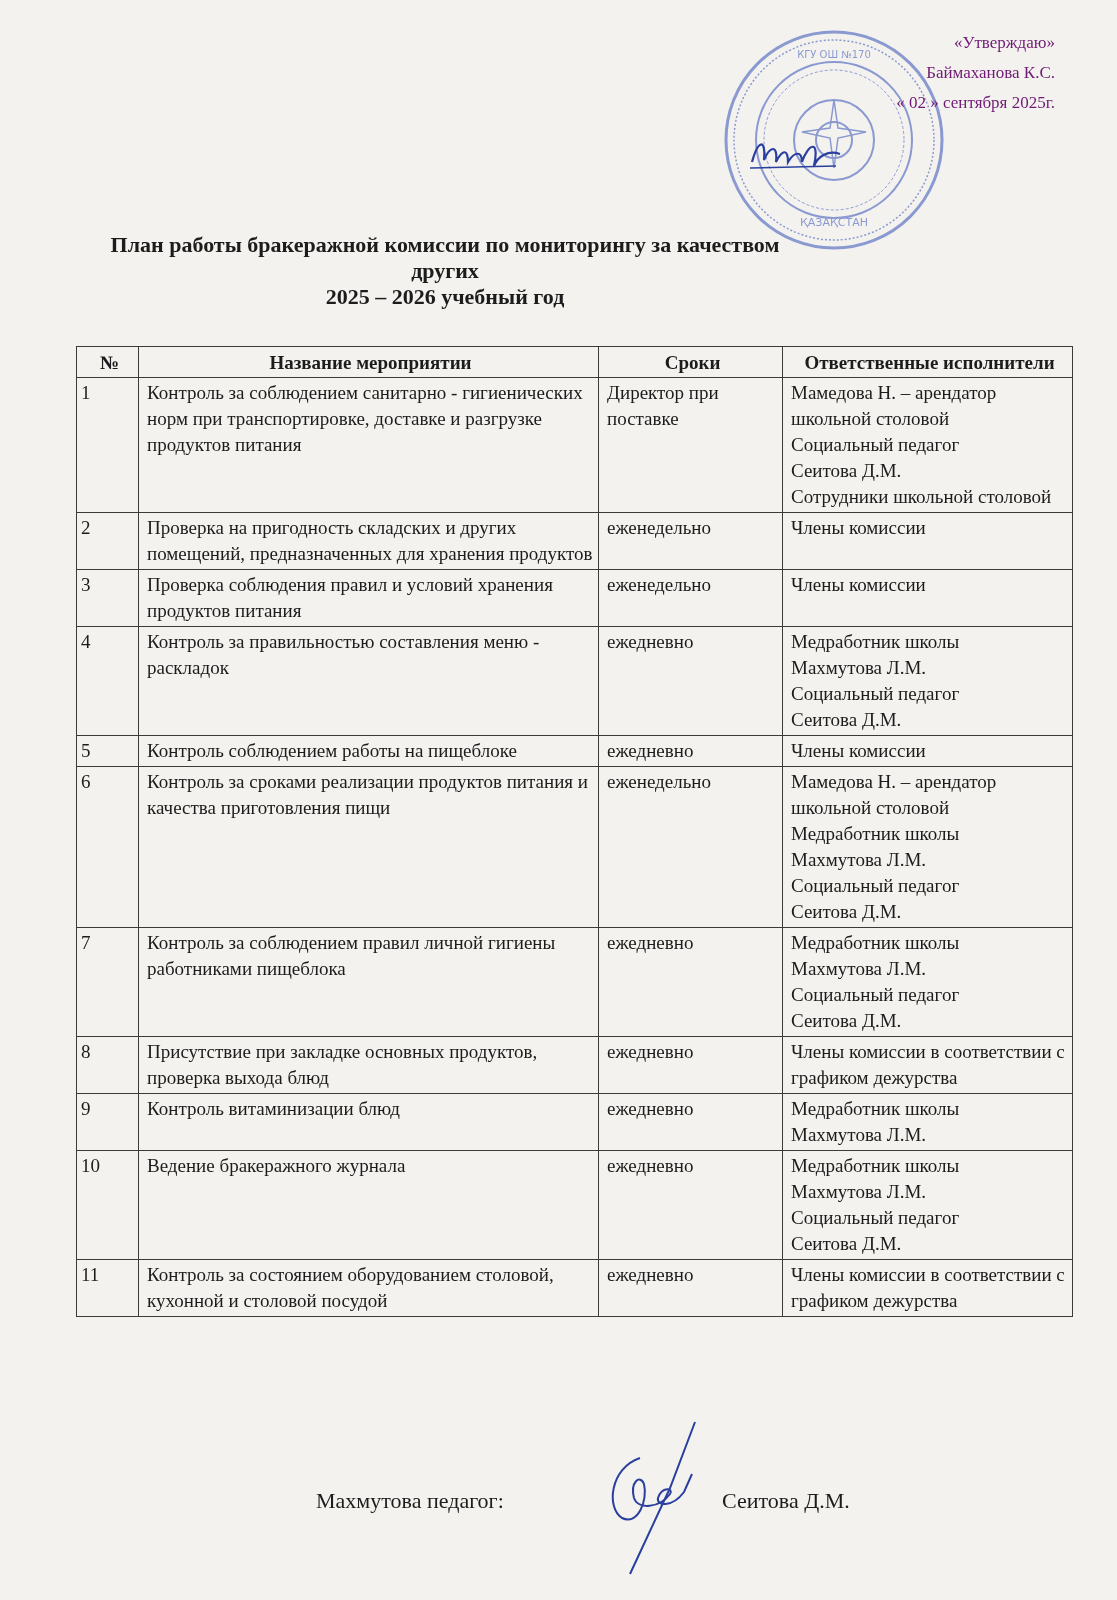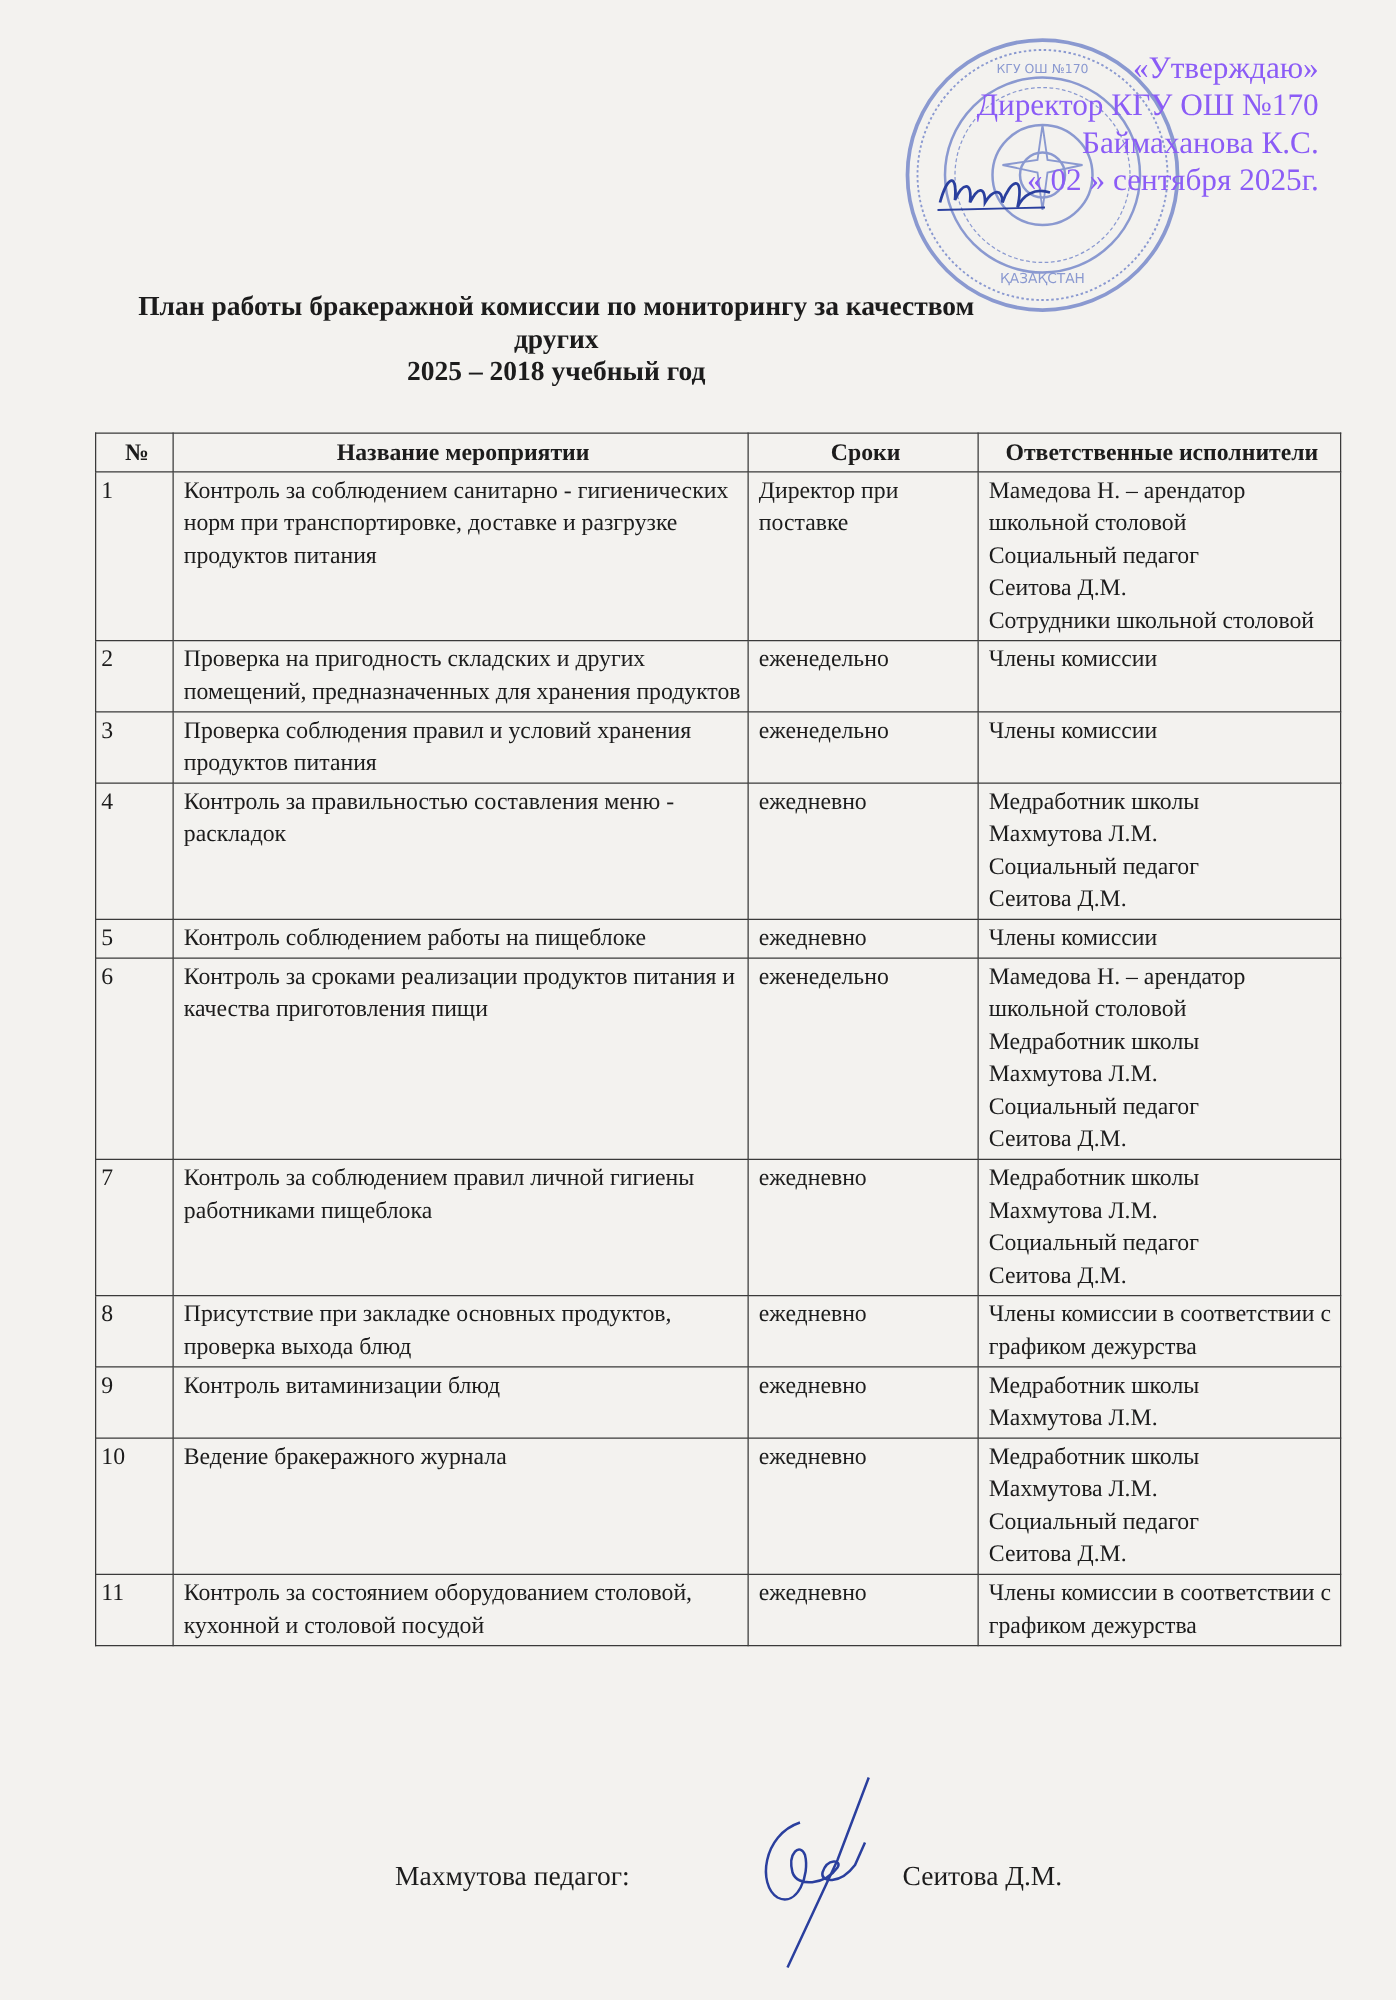--- a/index.html
+++ b/index.html
@@ -3,23 +3,23 @@
   <meta charset="utf-8">
   <style>
     html, body { margin: 0; padding: 0; }
     body {
       width: 1117px; height: 1600px; position: relative; overflow: hidden;
       background: #f3f2ef;
       font-family: "Liberation Serif", "DejaVu Serif", serif;
       color: #1c1c1c;
     }
     .approval {
-      position: absolute; right: 62px; top: 40px;
-      text-align: right; font-size: 25px; line-height: 30px;
-      color: #8b5cf6; z-index: 3;
+      position: absolute; right: 62px; top: 28px;
+      text-align: right; font-size: 17px; line-height: 30px;
+      color: #701a75; z-index: 3;
     }
     .approval div { white-space: nowrap; }
     .stamp {
       position: absolute; left: 722px; top: 28px; width: 224px; height: 224px;
       z-index: 2; opacity: 0.55;
     }
     .director-sign {
       position: absolute; left: 748px; top: 132px; width: 95px; height: 42px; z-index: 4;
     }
     .title {
@@ -63,29 +63,28 @@
   <text x="112" y="30" text-anchor="middle" font-size="10" fill="#3651b8" font-family="DejaVu Sans, sans-serif">КГУ ОШ №170</text>
 </svg>
 
 <svg class="director-sign" viewBox="0 0 95 42">
   <path d="M4 30 C10 8, 18 6, 16 28 C22 14, 30 12, 28 30 C34 18, 40 16, 40 30 C46 20, 54 18, 54 30 C60 12, 72 6, 66 34 C70 24, 80 18, 92 22" fill="none" stroke="#2a3f9e" stroke-width="2.2"></path>
   <path d="M2 36 L88 34" stroke="#2a3f9e" stroke-width="1.5"></path>
 </svg>
 
 <div class="approval">
   <div>«Утверждаю»</div>
-  <div>Директор КГУ ОШ №170</div>
   <div>Баймаханова К.С.</div>
   <div>« 02 » сентября 2025г.</div>
 </div>
 
 <div class="title">
   <div>План работы  бракеражной комиссии по мониторингу за качеством</div>
   <div>других</div>
-  <div>2025 – 2018  учебный год</div>
+  <div>2025 – 2026  учебный год</div>
 </div>
 
 <table class="plan">
   <colgroup>
     <col style="width:62px">
     <col style="width:460px">
     <col style="width:184px">
     <col style="width:290px">
   </colgroup>
   <thead>

